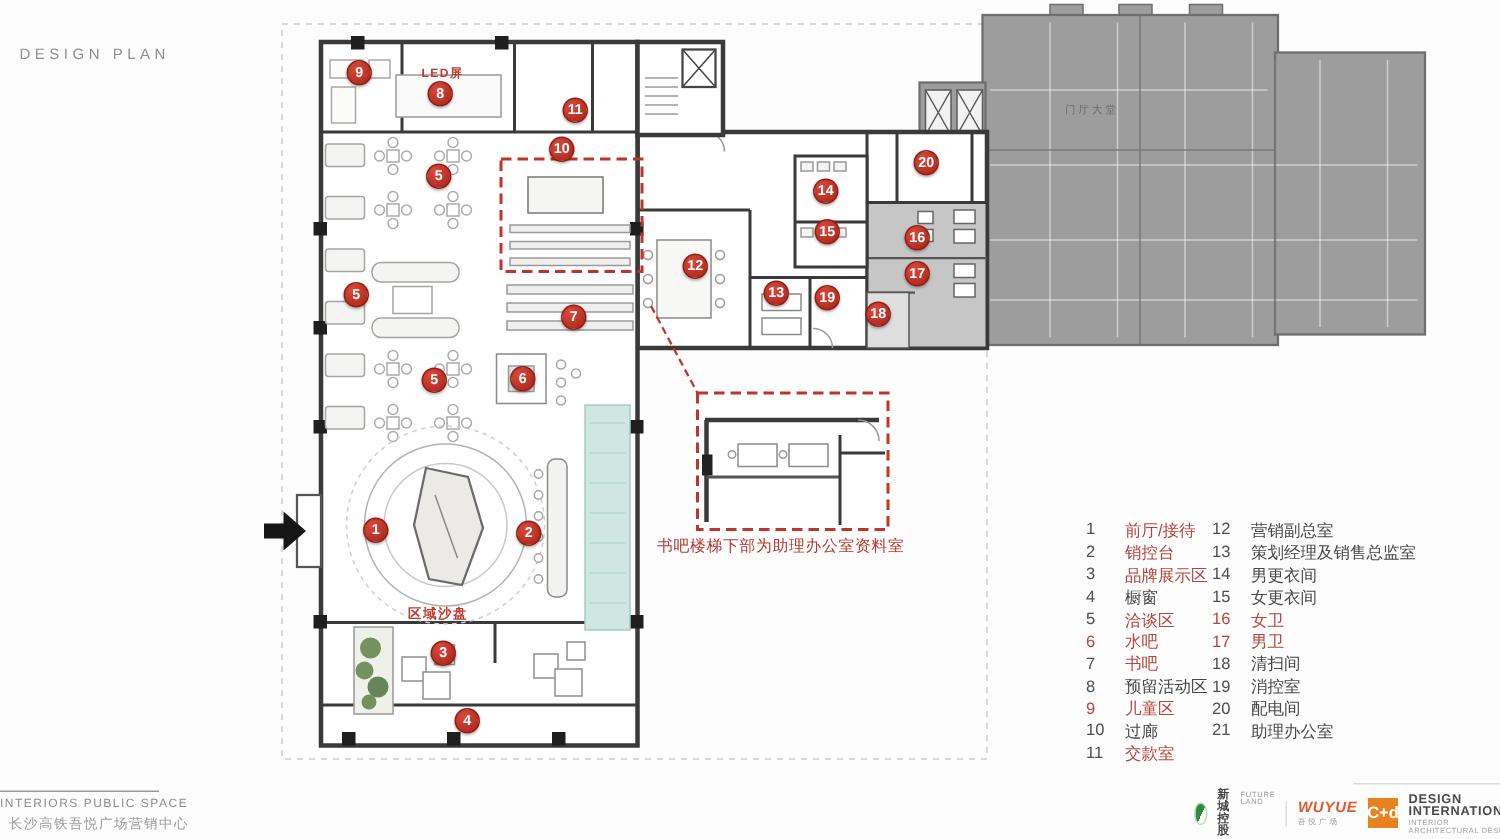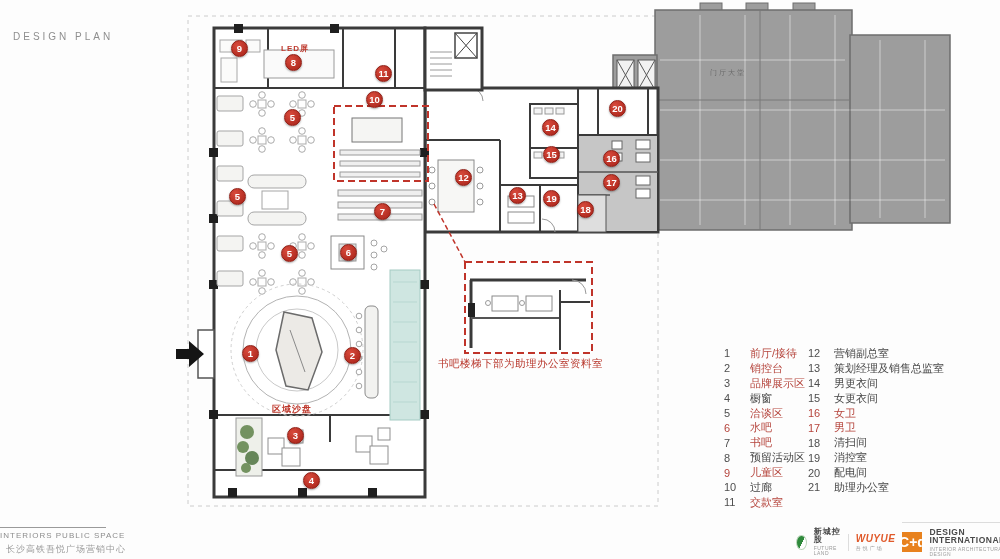--- a/index.html
+++ b/index.html
@@ -38,27 +38,27 @@
   .red{color:#b5443c;}
 
   
   .footer-line{position:absolute;left:0;top:527px;width:106px;height:1px;background:#9a9a9a;}
   .footer-line2{position:absolute;left:902px;top:522px;width:98px;height:1px;background:#dcdcdc;}
   .footer-en{position:absolute;left:0;top:531px;font-size:8px;letter-spacing:1px;color:#8d8d8d;}
   .footer-cn{position:absolute;left:6px;top:543px;font-size:9px;color:#9a9a9a;letter-spacing:1px;}
 
   .logos{position:absolute;left:796px;top:529px;height:26px;display:flex;align-items:center;gap:7px;}
   .globe{width:15px;height:15px;border-radius:50%;background:linear-gradient(115deg,#2f8a3c 55%,#ffffff 55%);border:1px solid #bcd6bc;box-sizing:border-box;}
-  .brand1{display:flex;flex-direction:column;line-height:1;}
+  .brand1{display:flex;flex-direction:row;line-height:1;}
   .brand1-cn{font-size:8px;font-weight:bold;color:#454545;letter-spacing:1px;}
   .brand1-en{font-size:5px;color:#9a9a9a;letter-spacing:.5px;margin-top:2px;}
   .brand2{display:flex;flex-direction:column;line-height:1;border-left:1px solid #ddd;padding-left:7px;}
   .brand2-en{font-size:10px;font-weight:bold;font-style:italic;color:#e05a2b;letter-spacing:.5px;}
   .brand2-cn{font-size:5px;color:#9a9a9a;letter-spacing:2px;margin-top:2px;}
-  .brand3-mark{width:20px;height:20px;background:#e8821e;color:#fff;font-size:14px;font-weight:bold;
+  .brand3-mark{width:20px;height:20px;background:#e8821e;color:#fff;font-size:11px;font-weight:bold;
     display:flex;align-items:center;justify-content:center;}
   .brand3{display:flex;flex-direction:column;line-height:1;}
   .brand3-name{font-size:8.5px;font-weight:bold;color:#4a4a4a;letter-spacing:.5px;}
   .brand3-sub{font-size:5px;color:#9e9e9e;letter-spacing:.4px;margin-top:2px;}
 </style>
 </head>
 <body>
 
 <div class="slide">
 

